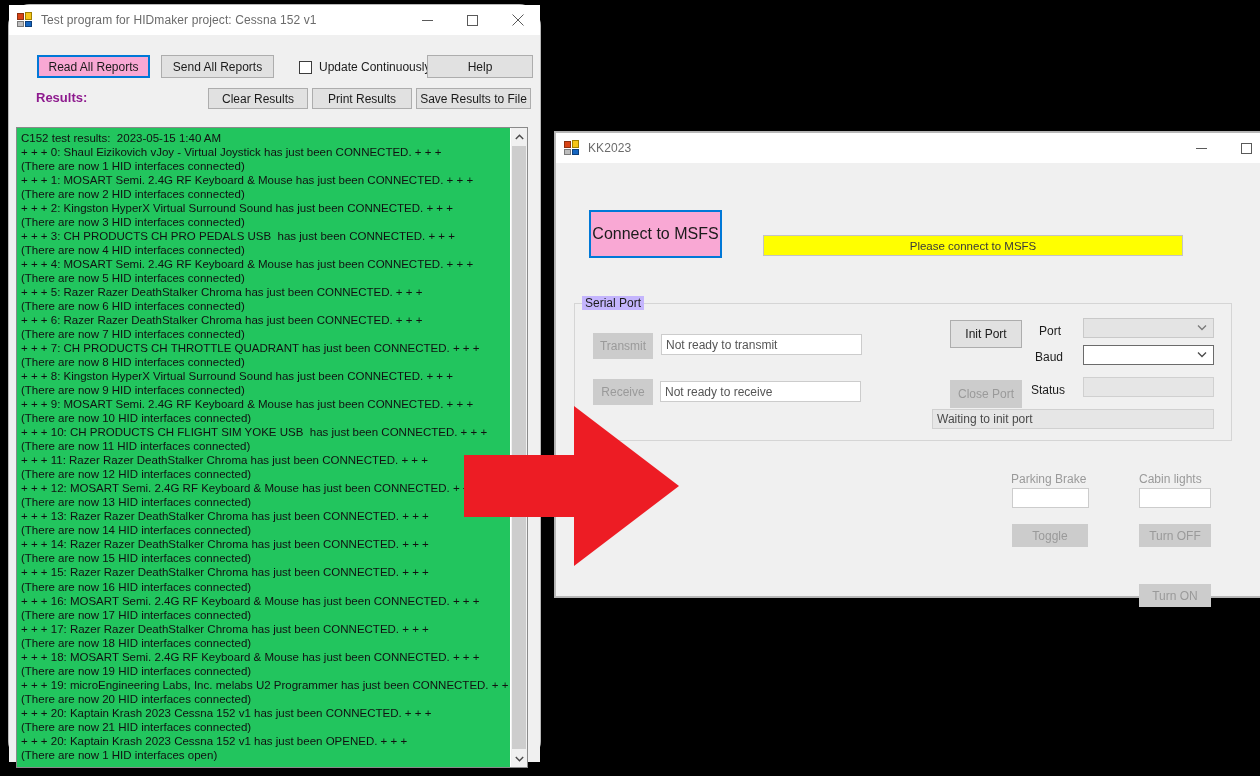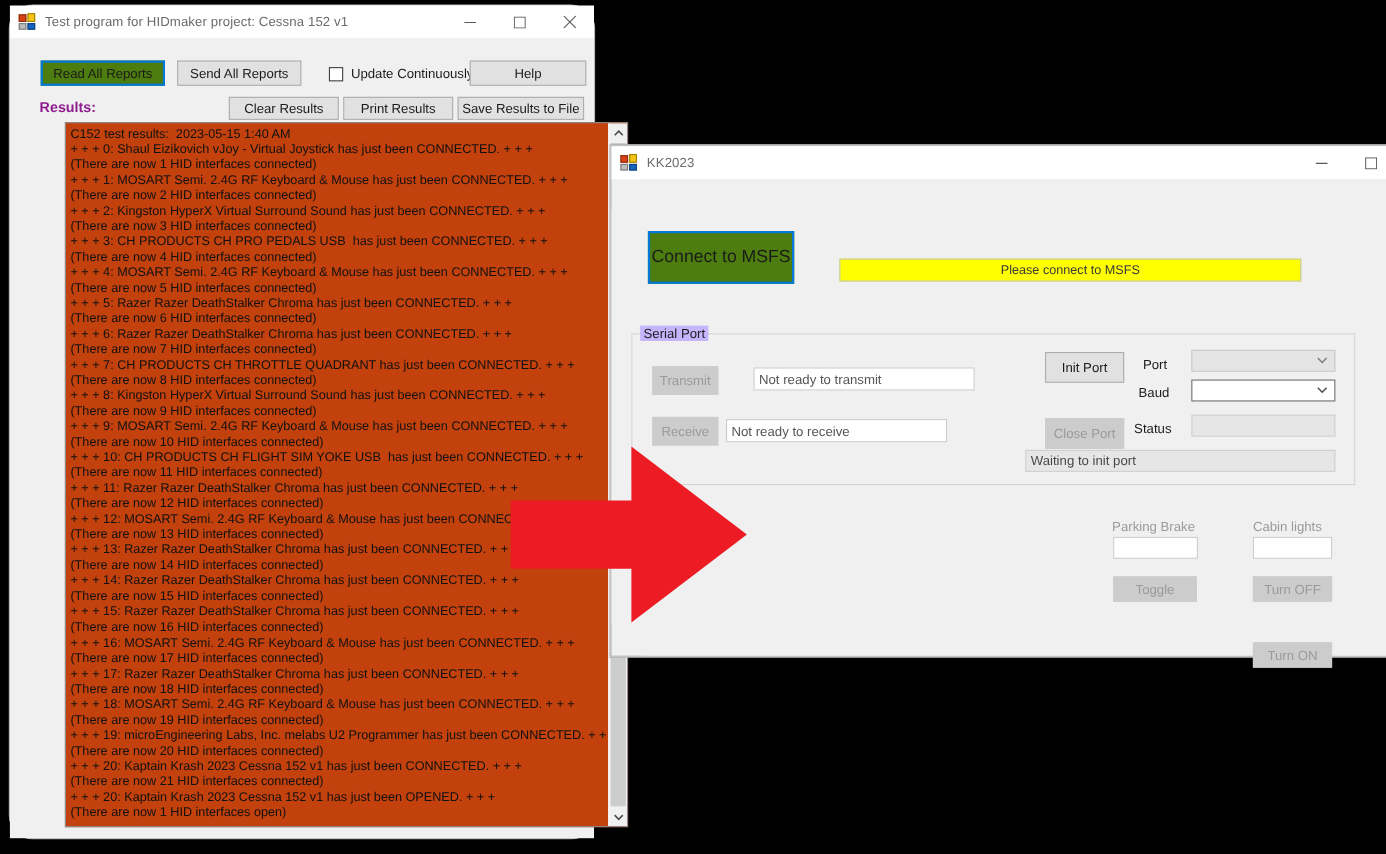--- a/index.html
+++ b/index.html
@@ -77,21 +77,21 @@
     color: #1b1b1b;
     display: flex;
     align-items: center;
     justify-content: center;
     text-align: center;
     white-space: nowrap;
     user-select: none;
   }
   .btn.focused {
     border: 2px solid #0078d7;
-    background: #4d7c0f;
+    background: #f9a8d4;
   }
   .btn.disabled {
     background: #cccccc;
     border: 1px solid #cccccc;
     color: #9a9a9a;
   }
   .tbox {
     position: absolute;
     background: #ffffff;
     border: 1px solid #cccccc;
@@ -151,28 +151,27 @@
     height: 13px;
     background: #ffffff;
     border: 1px solid #3c3c3c;
     box-sizing: border-box;
   }
   .chk-label { font-size: 12px; color: #1b1b1b; white-space: nowrap; }
 
   #results-box {
     position: absolute;
     left: 7px;
-    top: 76px;
+    top: 92px;
     width: 512px;
     height: 641px;
-    background: #c2410c;
+    background: #22c55e;
     border: 1px solid #8a8a8a;
     box-sizing: border-box;
     overflow: hidden;
-    margin-left: 43px;
   }
   #results-lines {
     position: absolute;
     left: 4px;
     top: 3px;
     right: 20px;
     font-size: 11.5px;
     line-height: 14.02px;
     color: #111111;
     white-space: pre;
@@ -428,21 +427,21 @@
   <div id="win2-body">
 
     <div class="btn focused" id="connect-msfs">Connect to MSFS</div>
 
     <div id="msfs-status">Please connect to MSFS</div>
 
     <div class="groupbox" id="serial-group">
       <span class="gb-title">Serial Port</span>
 
       <div class="btn disabled" style="left:18px; top:29px; width:60px; height:26px;">Transmit</div>
-      <div class="tbox" style="left:86px; top:30px; width:201px; height:21px;margin-left:24px;">Not ready to transmit</div>
+      <div class="tbox" style="left:86px; top:30px; width:201px; height:21px;">Not ready to transmit</div>
 
       <div class="btn disabled" style="left:18px; top:75px; width:60px; height:26px;">Receive</div>
       <div class="tbox" style="left:85px; top:77px; width:201px; height:21px;">Not ready to receive</div>
 
       <div class="btn" style="left:375px; top:16px; width:72px; height:28px;">Init Port</div>
       <div class="btn disabled" style="left:375px; top:76px; width:72px; height:28px;">Close Port</div>
 
       <span class="lbl" style="left:464px; top:20px;">Port</span>
       <div class="dropdown disabled" style="left:508px; top:14px; width:131px; height:20px;">
         <span class="caret">

